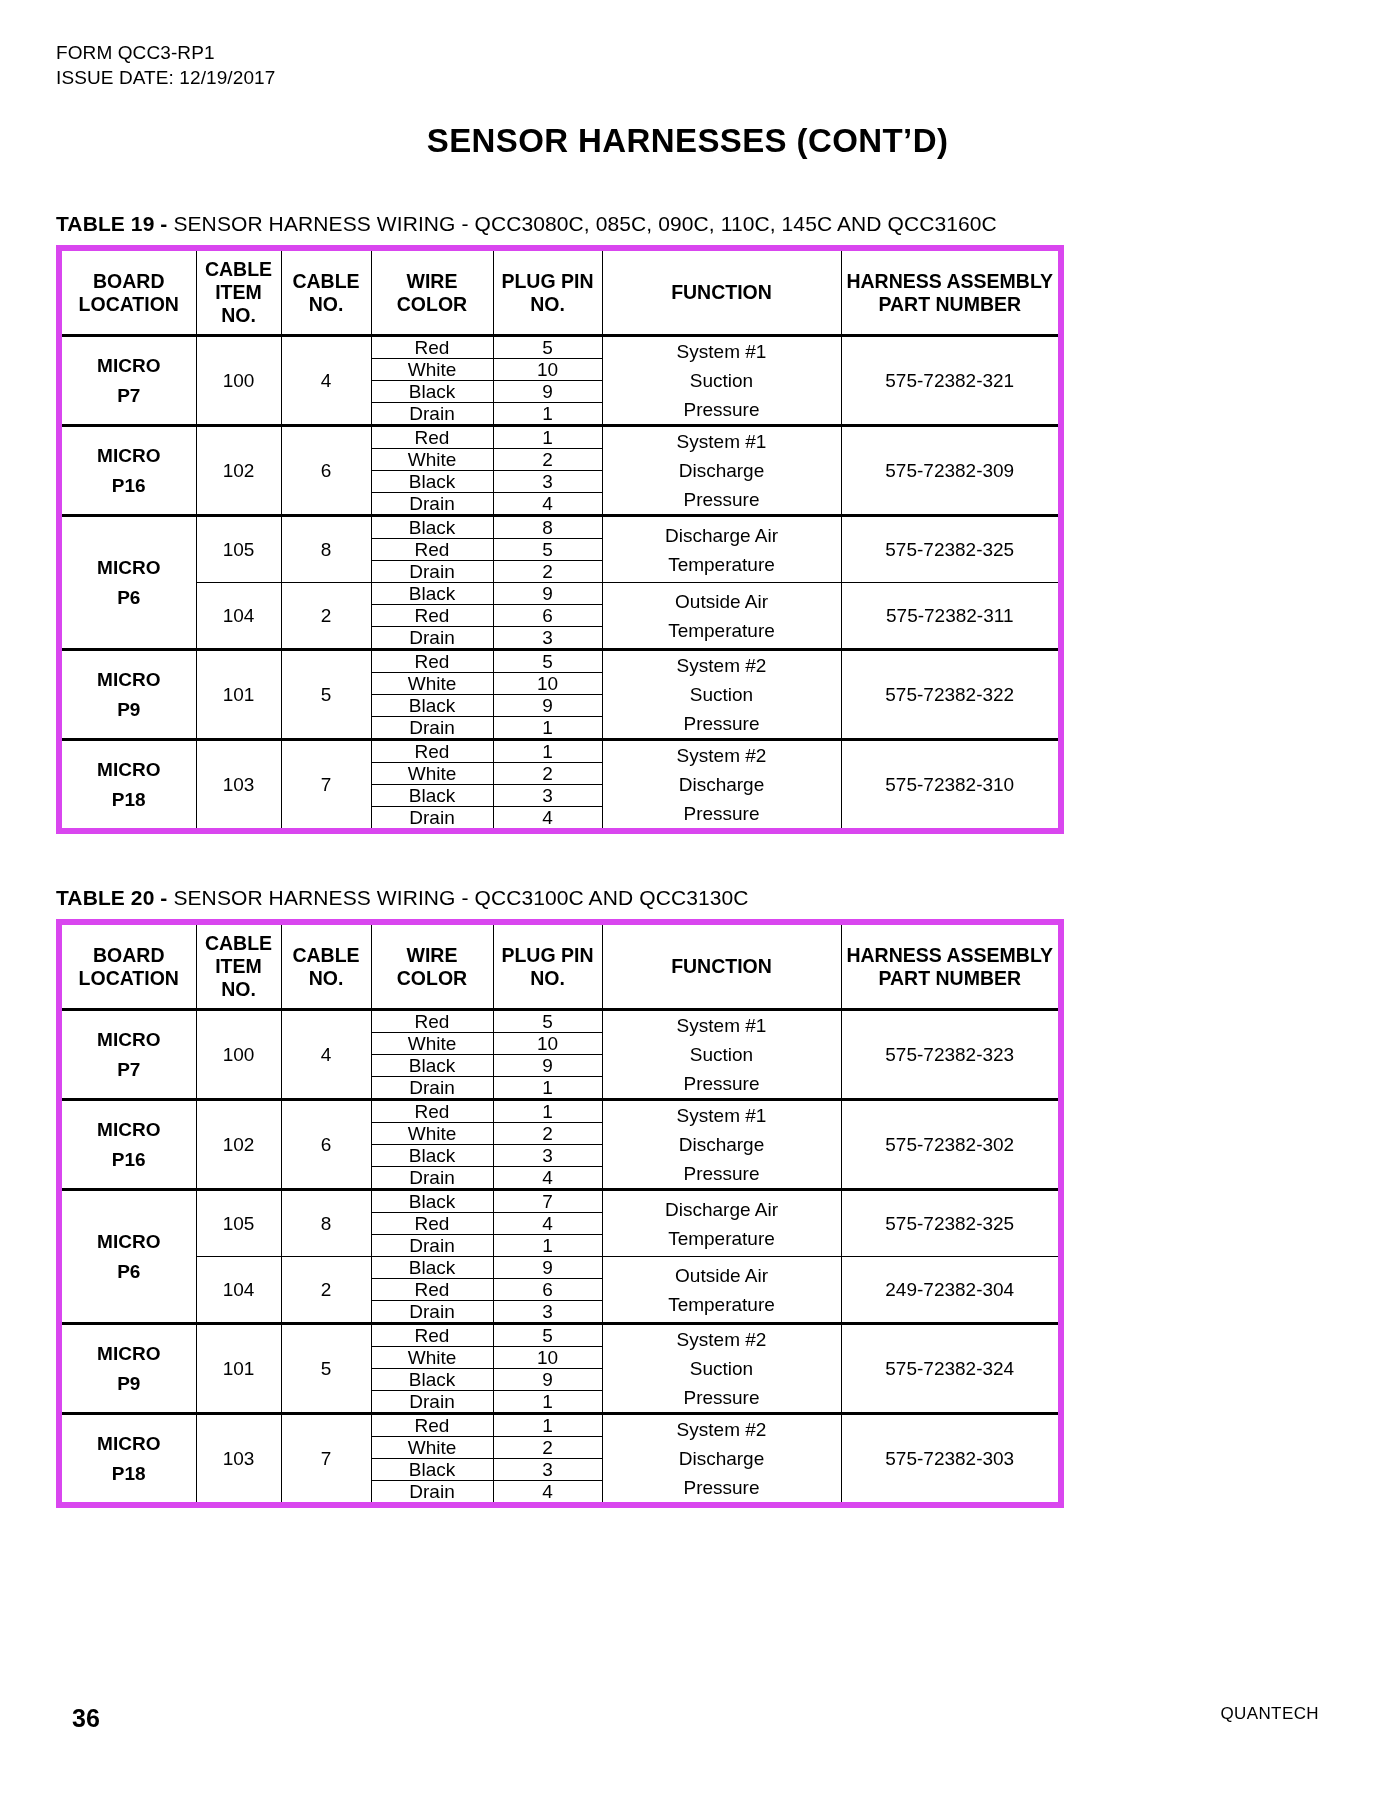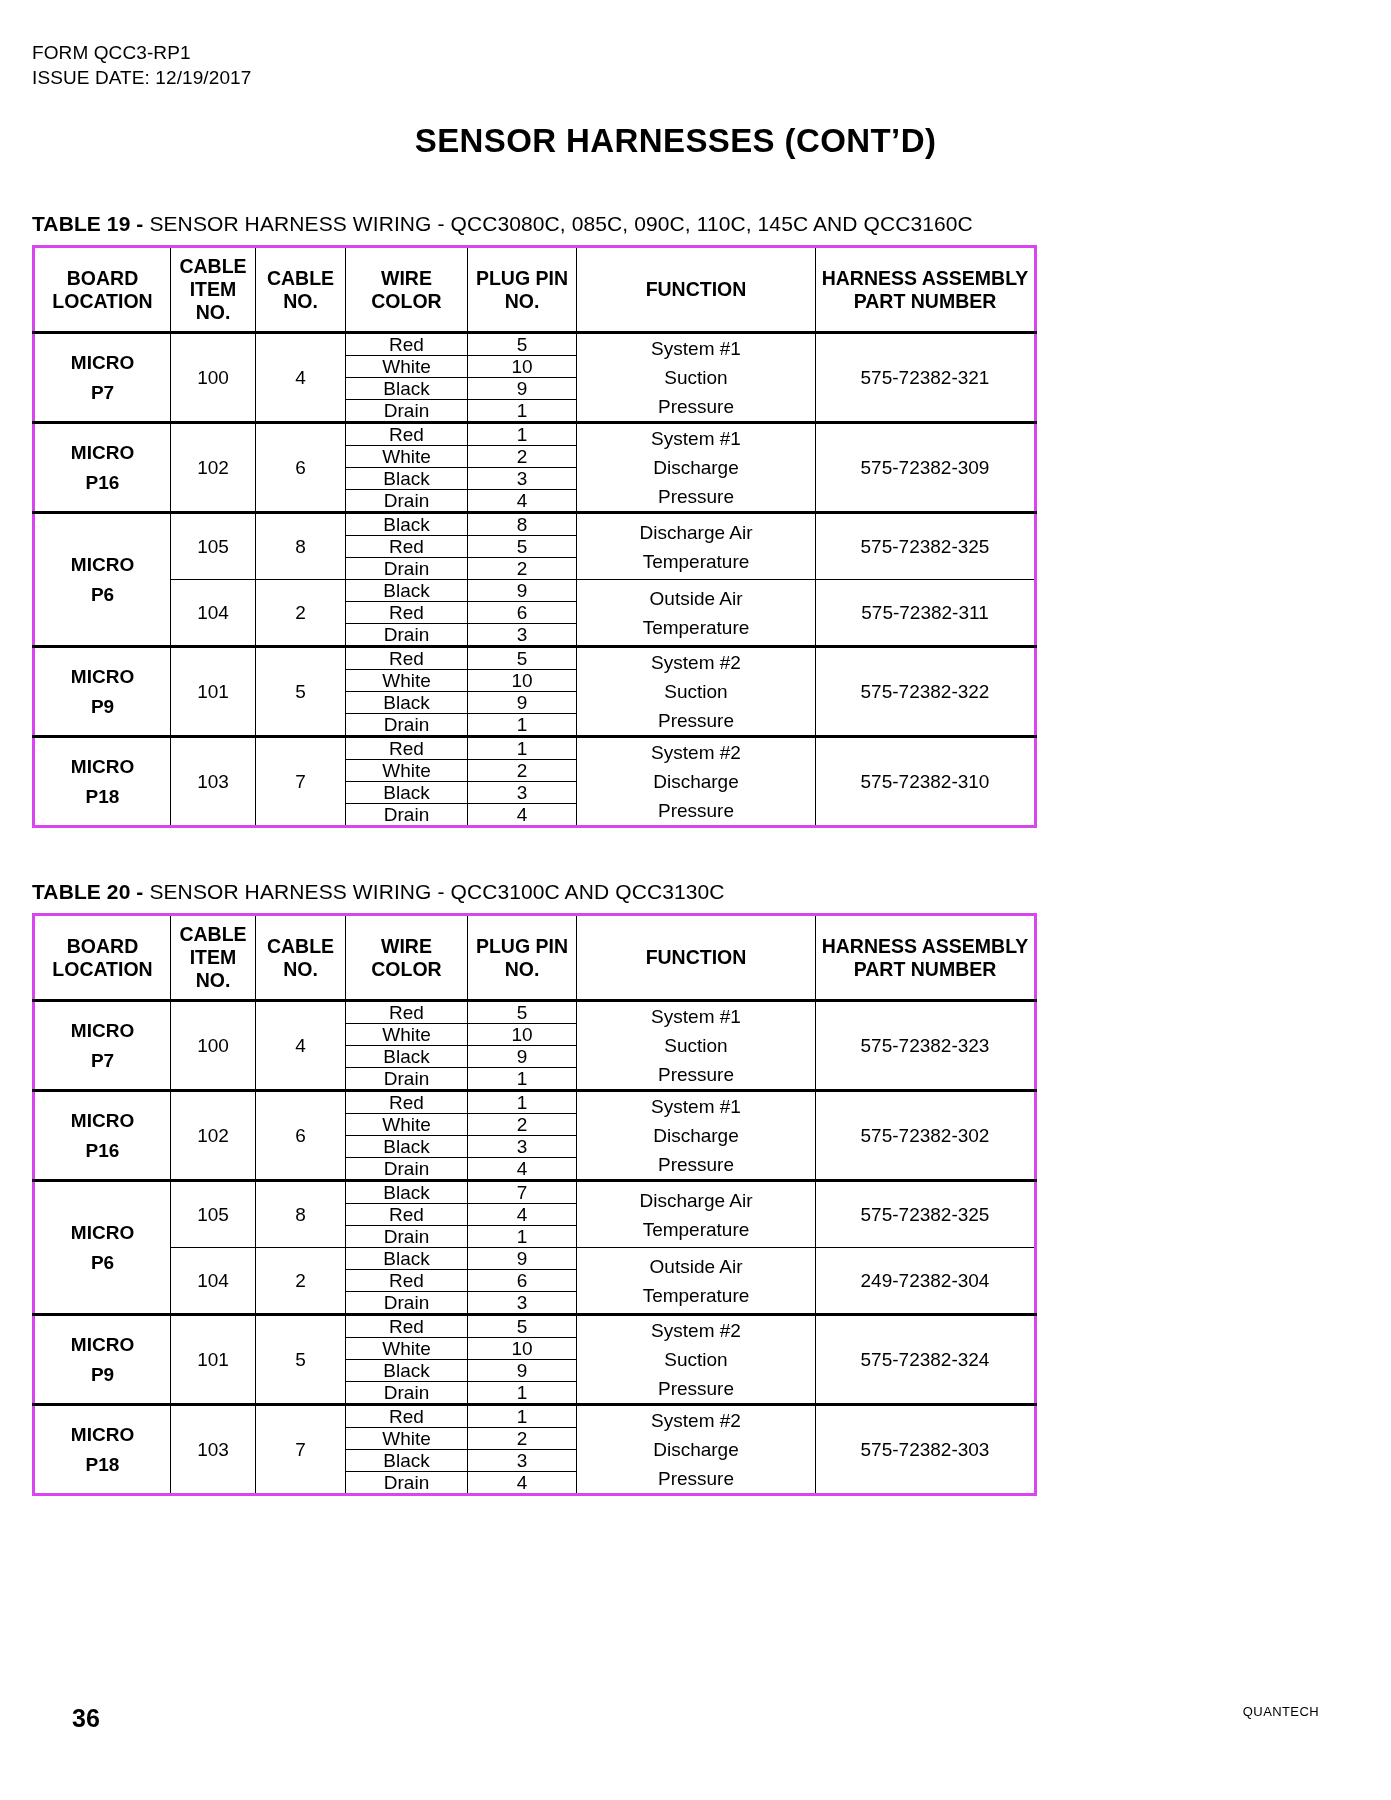--- a/index.html
+++ b/index.html
@@ -14,21 +14,21 @@
     font-family: "Liberation Sans", sans-serif;
     color: #000000;
     -webkit-font-smoothing: antialiased;
   }
   .page {
     position: absolute;
     left: 0; top: 0;
     width: 1391px;
     height: 1785px;
     box-sizing: border-box;
-    padding: 40px 72px 0 32px;
+    padding: 40px 72px 0 56px;
   }
   .form-header {
     font-size: 19px;
     line-height: 25px;
     letter-spacing: 0.1px;
   }
   .form-header div { white-space: pre; }
   .doc-title {
     text-align: center;
     font-size: 33px;
@@ -44,21 +44,21 @@
     white-space: nowrap;
   }
   .table-caption .lbl {
     font-weight: bold;
     margin-top: 8px;
   }
   table.wiring {
     border-collapse: collapse;
     width: 1002px;
     table-layout: fixed;
-    border: 3px solid #d946ef;
+    border: 6px solid #d946ef;
   }
   table.wiring col.c-loc   { width: 137px; }
   table.wiring col.c-item  { width: 85px; }
   table.wiring col.c-cable { width: 90px; }
   table.wiring col.c-wire  { width: 122px; }
   table.wiring col.c-pin   { width: 109px; }
   table.wiring col.c-func  { width: 239px; }
   table.wiring col.c-part  { width: 220px; }
 
   table.wiring th, table.wiring td {
@@ -110,21 +110,21 @@
   .footer {
     position: absolute;
     left: 72px;
     right: 72px;
     bottom: 52px;
     display: flex;
     justify-content: space-between;
     align-items: flex-start;
   }
   .page-number { font-size: 25px; font-weight: bold; }
-  .company { font-size: 13px; letter-spacing: 0.4px; }
+  .company { font-size: 17px; letter-spacing: 0.4px; }
 </style>
 </head>
 <body>
 
 <div class="page">
 
   <div class="form-header">
     <div>FORM QCC3-RP1</div>
     <div>ISSUE DATE: 12/19/2017</div>
   </div>

